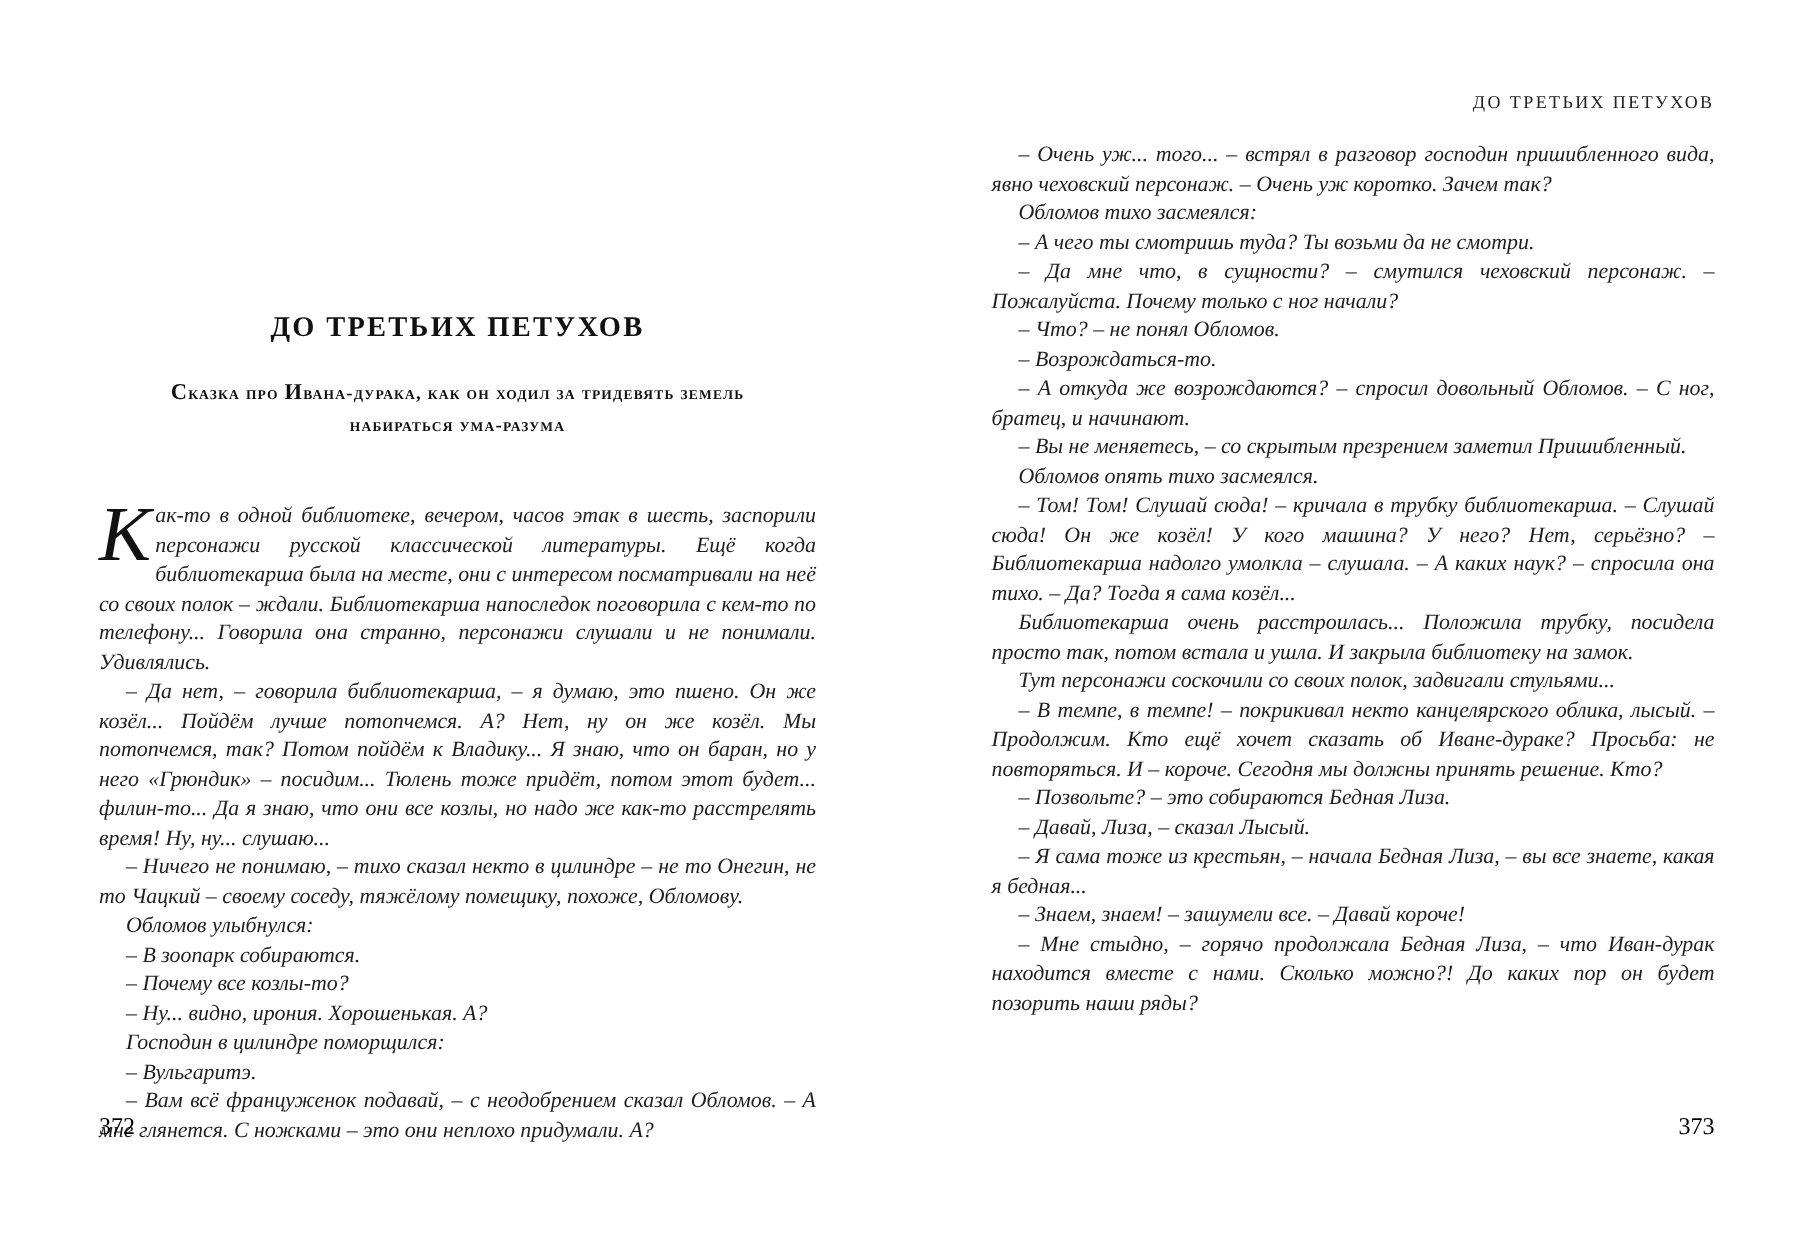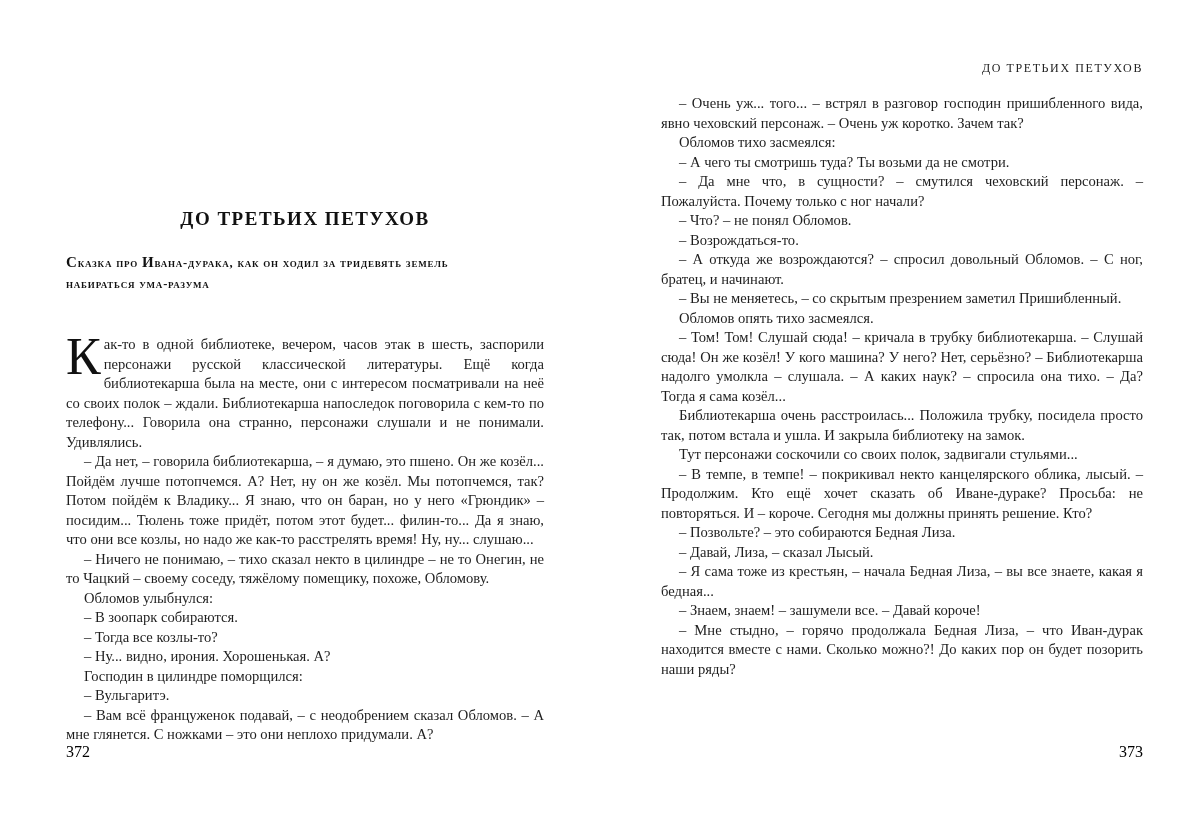--- a/index.html
+++ b/index.html
@@ -26,20 +26,21 @@
   }
   .page-left { left: 0; width: 600px; }
   .page-right { left: 600px; width: 600px; }
 
   .text-block {
     position: absolute;
     font-size: 14.6px;
     line-height: 19.5px;
     text-align: justify;
     hyphens: manual;
+    font-style: italic;
   }
   .page-left .text-block { left: 66px; width: 478px; top: 335px; }
   .page-right .text-block { left: 61px; width: 482px; top: 94px; }
 
   .text-block p {
     margin: 0;
     text-indent: 18px;
   }
   .text-block p.first { text-indent: 0; }
 
@@ -62,20 +63,21 @@
     font-size: 19px;
     font-weight: bold;
     letter-spacing: 1.5px;
     color: #111;
   }
   .chapter-subtitle {
     position: absolute;
     left: 66px;
     width: 478px;
     top: 252px;
+    text-align: center;
     font-size: 12.5px;
     line-height: 21px;
     font-weight: bold;
     letter-spacing: 0.8px;
     font-variant: small-caps;
     color: #111;
   }
   .chapter-subtitle .big { font-size: 15px; }
 
   .running-head {
@@ -108,21 +110,21 @@
       <div><span class="big">С</span><span>казка про </span><span class="big">И</span><span>вана-дурака, как он ходил за тридевять земель</span></div>
       <div>набираться ума-разума</div>
     </div>
 
     <div class="text-block">
       <p class="first"><span class="dropcap">К</span><span>ак-то в одной библиотеке, вечером, часов этак в шесть, заспорили персонажи русской классической литературы. Ещё когда библиотекарша была на месте, они с интересом посматривали на неё со своих полок – ждали. Библиотекарша напоследок поговорила с кем-то по телефону... Говорила она странно, персонажи слушали и не понимали. Удивлялись.</span></p>
       <p>– Да нет, – говорила библиотекарша, – я думаю, это пшено. Он же козёл... Пойдём лучше потопчемся. А? Нет, ну он же козёл. Мы потопчемся, так? Потом пойдём к Владику... Я знаю, что он баран, но у него «Грюндик» – посидим... Тюлень тоже придёт, потом этот будет... филин-то... Да я знаю, что они все козлы, но надо же как-то расстрелять время! Ну, ну... слушаю...</p>
       <p>– Ничего не понимаю, – тихо сказал некто в цилиндре – не то Онегин, не то Чацкий – своему соседу, тяжёлому помещику, похоже, Обломову.</p>
       <p>Обломов улыбнулся:</p>
       <p>– В зоопарк собираются.</p>
-      <p>– Тогда все козлы-то?</p>
+      <p>– Почему все козлы-то?</p>
       <p>– Ну... видно, ирония. Хорошенькая. А?</p>
       <p>Господин в цилиндре поморщился:</p>
       <p>– Вульгаритэ.</p>
       <p>– Вам всё француженок подавай, – с неодобрением сказал Обломов. – А мне глянется. С ножками – это они неплохо придумали. А?</p>
     </div>
 
     <div class="folio">372</div>
   </div>
 
   <div class="page page-right">

